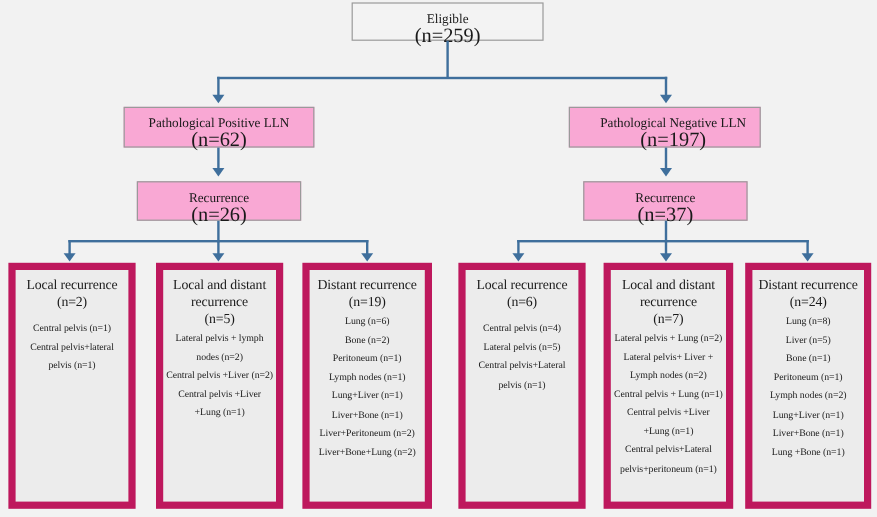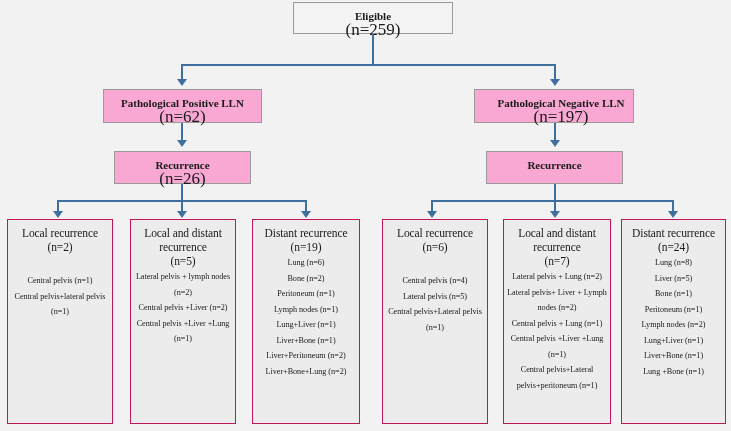--- a/index.html
+++ b/index.html
@@ -21,52 +21,52 @@
   .box {
     position: absolute;
     box-sizing: border-box;
     border: 1px solid #9a9a9a;
     background: #eeeeee;
     text-align: center;
   }
   .box .title {
     font-size: 11px;
     line-height: 14px;
-    font-weight: 700;
+    font-weight: 400;
     padding-top: 4px;
   }
   .box .count {
     font-size: 17px;
     line-height: 14px;
   }
 
   
   .node-top   { background: #f3f3f3; }
   .node-mid   { background: #f9a8d4; }
 
   .node-top .title, .node-mid .title { padding-top: 6px; }
 
   
   .leaf {
     position: absolute;
     box-sizing: border-box;
-    border: 1px solid #be185d;
+    border: 6px solid #be185d;
     background: #ececec;
     text-align: center;
     padding: 0 2px;
   }
   .leaf-head {
     font-size: 11.5px;
     line-height: 14px;
     padding-top: 6px;
     letter-spacing: -0.1px;
   }
   .leaf-head .hn { display: block; }
   .leaf-list {
-    margin-top: 19px;
+    margin-top: 7px;
     font-size: 8.2px;
     line-height: 15.5px;
     letter-spacing: -0.05px;
   }
   .leaf-list.tight { margin-top: 1px; }
   .leaf-list div { white-space: normal; }
 
   
   .vline, .hline {
     position: absolute;
@@ -119,20 +119,21 @@
   <div class="vline" style="left:554px; top:123px; width:2px; height:19px;"></div>
   <div class="arrow" style="left:550px; top:140px;"></div>
 
   <div class="box node-mid" style="left:114px; top:151px; width:137px; height:33px;">
     <div class="title">Recurrence</div>
     <div class="count">(n=26)</div>
   </div>
 
   <div class="box node-mid" style="left:486px; top:151px; width:137px; height:33px;">
     <div class="title">Recurrence</div>
+    <div class="count">(n=37)</div>
   </div>
 
   <div class="vline" style="left:181px; top:184px; width:2px; height:18px;"></div>
   <div class="hline" style="left:57px; top:200px; width:250px; height:2px;"></div>
   <div class="vline" style="left:57px; top:200px; width:2px; height:12px;"></div>
   <div class="arrow" style="left:53px; top:211px;"></div>
   <div class="vline" style="left:181px; top:200px; width:2px; height:12px;"></div>
   <div class="arrow" style="left:177px; top:211px;"></div>
   <div class="vline" style="left:305px; top:200px; width:2px; height:12px;"></div>
   <div class="arrow" style="left:301px; top:211px;"></div>

